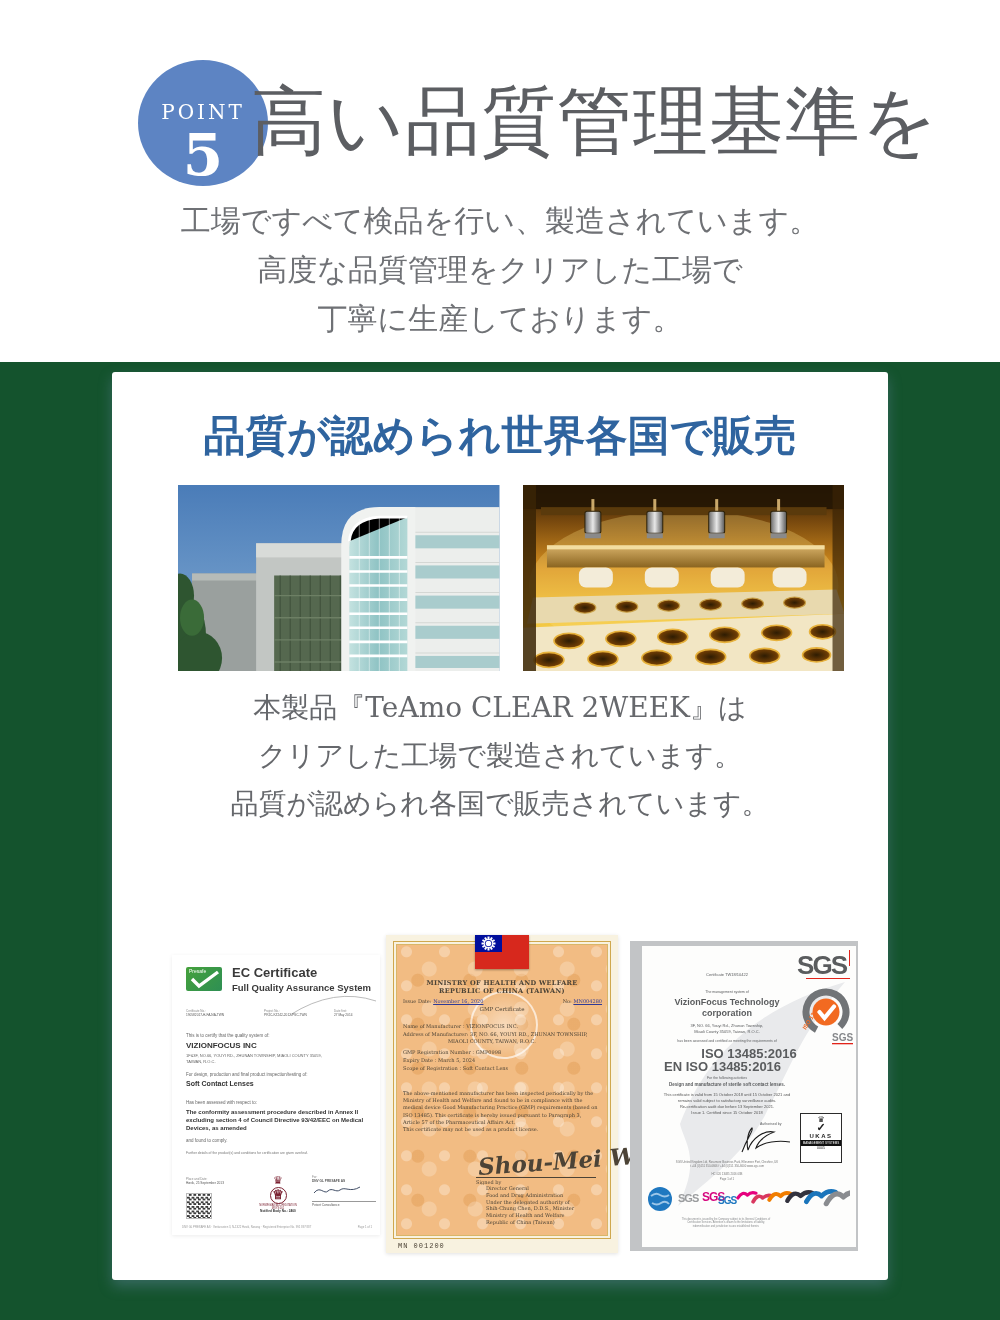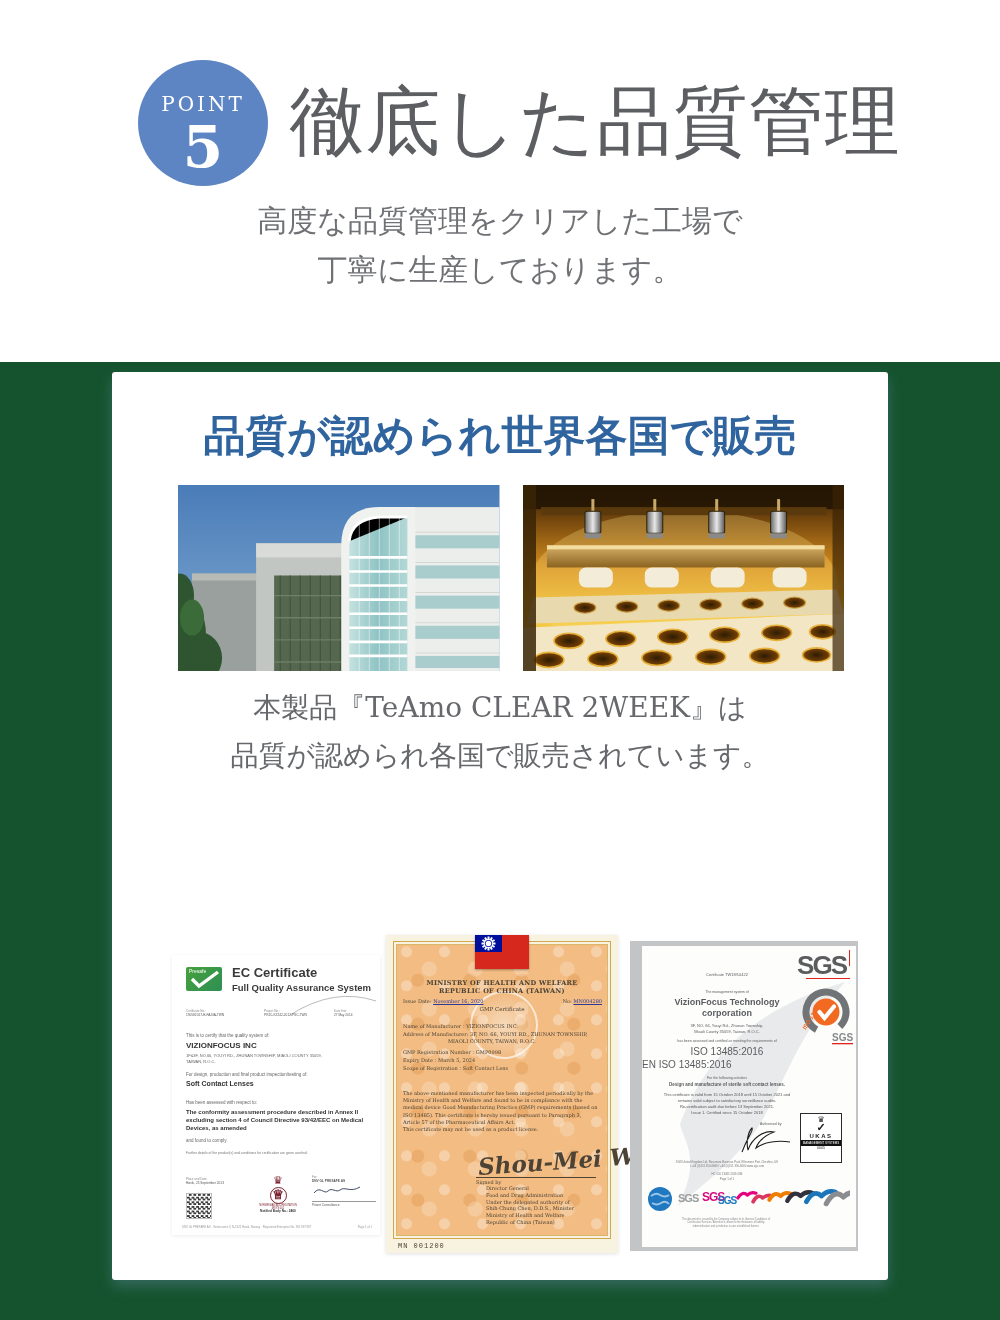--- a/index.html
+++ b/index.html
@@ -4,21 +4,21 @@
 <style>
   html,body{margin:0;padding:0;}
   body{width:1000px;height:1320px;position:relative;overflow:hidden;background:#ffffff;
        font-family:"DejaVu Serif", serif;}
   .abs{position:absolute;}
   .sans{font-family:"Liberation Sans", sans-serif;}
 
   
   .badge{left:138px;top:60px;width:130px;height:126px;border-radius:50%;
          background:#5d84c3;color:#fff;text-align:center;}
-  .badge-label{margin-top:32px;font-size:20px;letter-spacing:3px;}
+  .badge-label{margin-top:40px;font-size:20px;letter-spacing:3px;}
   .badge-num{font-size:58px;line-height:1;margin-top:2px;font-weight:bold;}
   .heading{left:190px;top:80px;width:810px;text-align:center;font-size:75px;
            color:#5c5e62;line-height:1.1;letter-spacing:1px;}
   .intro{left:0;top:196px;width:1000px;text-align:center;font-size:30px;
          line-height:49px;color:#6f7175;}
 
   
   .blue-section{left:0;top:362px;width:1000px;height:958px;background:#14532d;}
   .card{left:112px;top:10px;width:776px;height:908px;background:#fff;border-radius:3px;
         box-shadow:0 6px 14px rgba(120,150,195,.35);}
@@ -79,37 +79,38 @@
           background:radial-gradient(rgba(255,255,255,.45), rgba(255,255,255,0) 70%);}
 
   
   .sgs{left:518px;top:569px;width:228px;height:310px;background:#c2c4c6;}
   .sgs-page{position:absolute;left:12px;top:5px;right:2px;bottom:4px;background:#fdfdfc;overflow:hidden;}
   .sgs-brand{font-size:26px;font-weight:bold;color:#8f9194;letter-spacing:-2px;}
   .sgs .t{color:#5a5c5e;}
   .s35{font-size:3.5px;}
   .s4{font-size:4px;}
   .s-co{font-size:9px;font-weight:bold;color:#3c3e40;}
-  .s-std{font-size:10px;font-weight:normal;color:#3c3e40;}
+  .s-std{font-size:13px;font-weight:bold;color:#3c3e40;padding-left:22px;}
   .s-act{font-size:4.5px;font-weight:bold;color:#3c3e40;}
   .ukas{position:absolute;left:158px;top:167px;width:40px;height:48px;border:1px solid #2b2b2b;
         background:#fff;text-align:center;line-height:1;color:#222;}
   .ukas .bar{background:#111;color:#fff;font-size:3px;padding:1.5px 0;margin-top:1px;}
   .fineprint{font-size:2.6px;color:#8a8c8e;line-height:3.4px;text-align:center;}
   .redline{background:#e2231a;position:absolute;}
 </style>
 </head>
 <body>
 
 <div class="abs badge">
   <div class="badge-label">POINT</div>
   <div class="badge-num">5</div>
 </div>
-<h1 class="abs heading" style="margin:0;font-weight:normal;">徹底した品質管理</h1>
+<h1 class="abs heading" style="margin:0;font-weight:normal;">高い品質管理基準を</h1>
 <div class="abs intro">
+  <div>工場ですべて検品を行い、製造されています。</div>
   <div>高度な品質管理をクリアした工場で</div>
   <div>丁寧に生産しております。</div>
 </div>
 
 <div class="abs blue-section">
   <div class="abs card">
 
     <div class="abs card-title">品質が認められ世界各国で販売</div>
 
     <div class="abs photos">
@@ -280,20 +281,21 @@
               <ellipse cx="294" cy="169" rx="14" ry="7"></ellipse>
           </g>
           <rect x="0" y="0" width="13" height="185" fill="#3a2406" opacity=".85"></rect>
           <rect x="310" y="0" width="12" height="185" fill="#3a2406" opacity=".7"></rect>
         </svg>
       </div>
     </div>
 
     <div class="abs body-text">
       <div>本製品『TeAmo CLEAR 2WEEK』は</div>
+      <div>クリアした工場で製造されています。</div>
       <div>品質が認められ各国で販売されています。</div>
     </div>
 
     <div class="abs cert ec sans">
       <div class="abs presafe">
         <span class="nm">Presafe</span>
         <svg viewBox="0 0 36 24" style="position:absolute;left:0;top:0;width:36px;height:24px">
           <path d="M6 12 l7 7 L32 5" stroke="#fff" stroke-width="3.4" fill="none"></path>
         </svg>
       </div>

